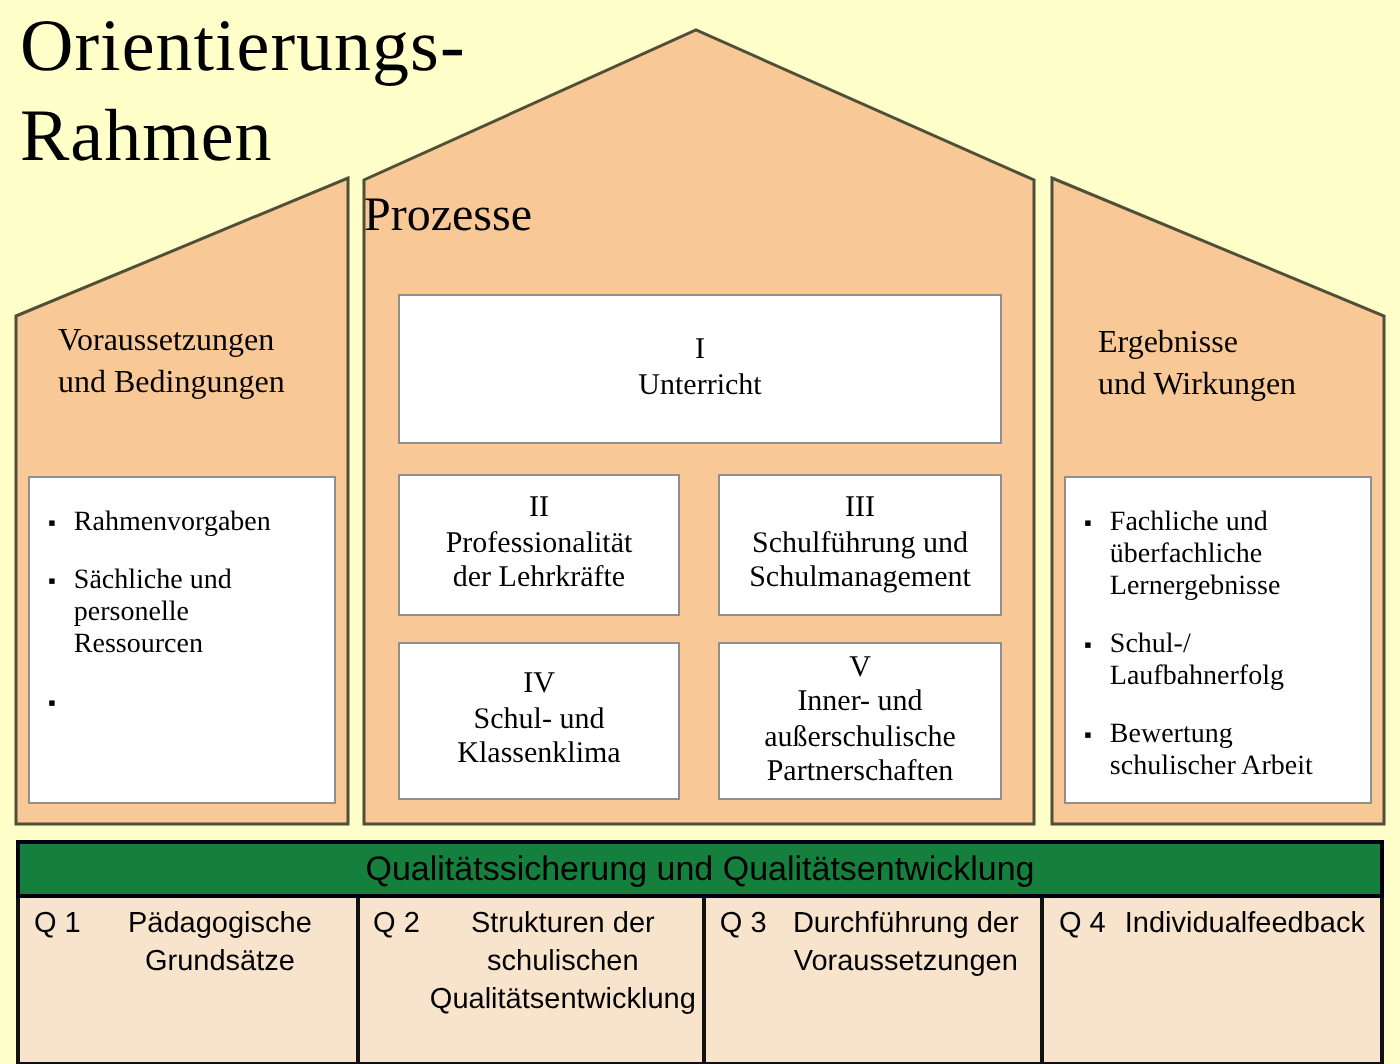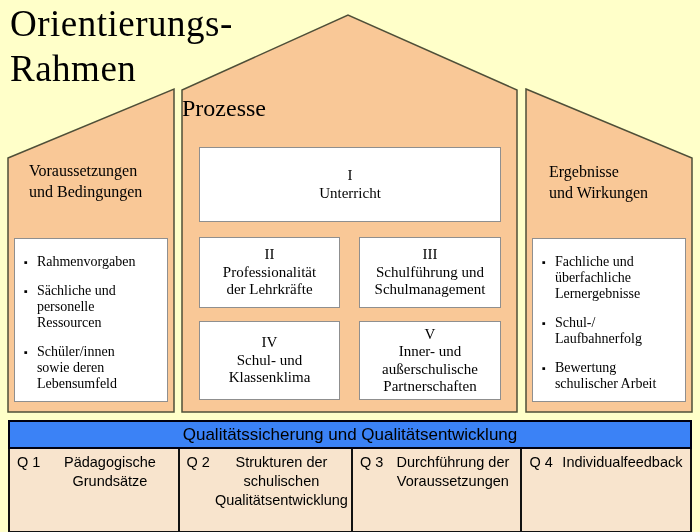--- a/index.html
+++ b/index.html
@@ -76,21 +76,21 @@
   .pbox-1 { left: 199px; top: 147px; width: 302px; height: 75px; }
   .pbox-2 { left: 199px; top: 237px; width: 141px; height: 71px; }
   .pbox-3 { left: 359px; top: 237px; width: 142px; height: 71px; }
   .pbox-4 { left: 199px; top: 321px; width: 141px; height: 79px; }
   .pbox-5 { left: 359px; top: 321px; width: 142px; height: 79px; }
 
   .quality-bar {
     position: absolute;
     left: 8px; top: 420px; width: 684px; height: 29px;
     box-sizing: border-box;
-    background: #3b82f6;
+    background: #15803d;
     border: 2px solid #000010;
     display: flex;
     align-items: center;
     justify-content: center;
     font-family: "Liberation Sans", sans-serif;
     font-size: 17px;
   }
 
   .quality-row {
     position: absolute;
@@ -138,23 +138,20 @@
         <span class="bullet-text">Rahmenvorgaben</span>
       </li>
       <li>
         <span class="bullet-glyph">▪</span>
         <span class="bullet-text">Sächliche und
 personelle
 Ressourcen</span>
       </li>
       <li>
         <span class="bullet-glyph">▪</span>
-        <span class="bullet-text">Schüler/innen
-sowie deren
-Lebensumfeld</span>
       </li>
     </ul>
   </div>
 
   <div class="center-heading">Prozesse</div>
 
   <div class="pbox pbox-1">
     <div class="pnum">I</div>
     <div class="plabel">Unterricht</div>
   </div>

